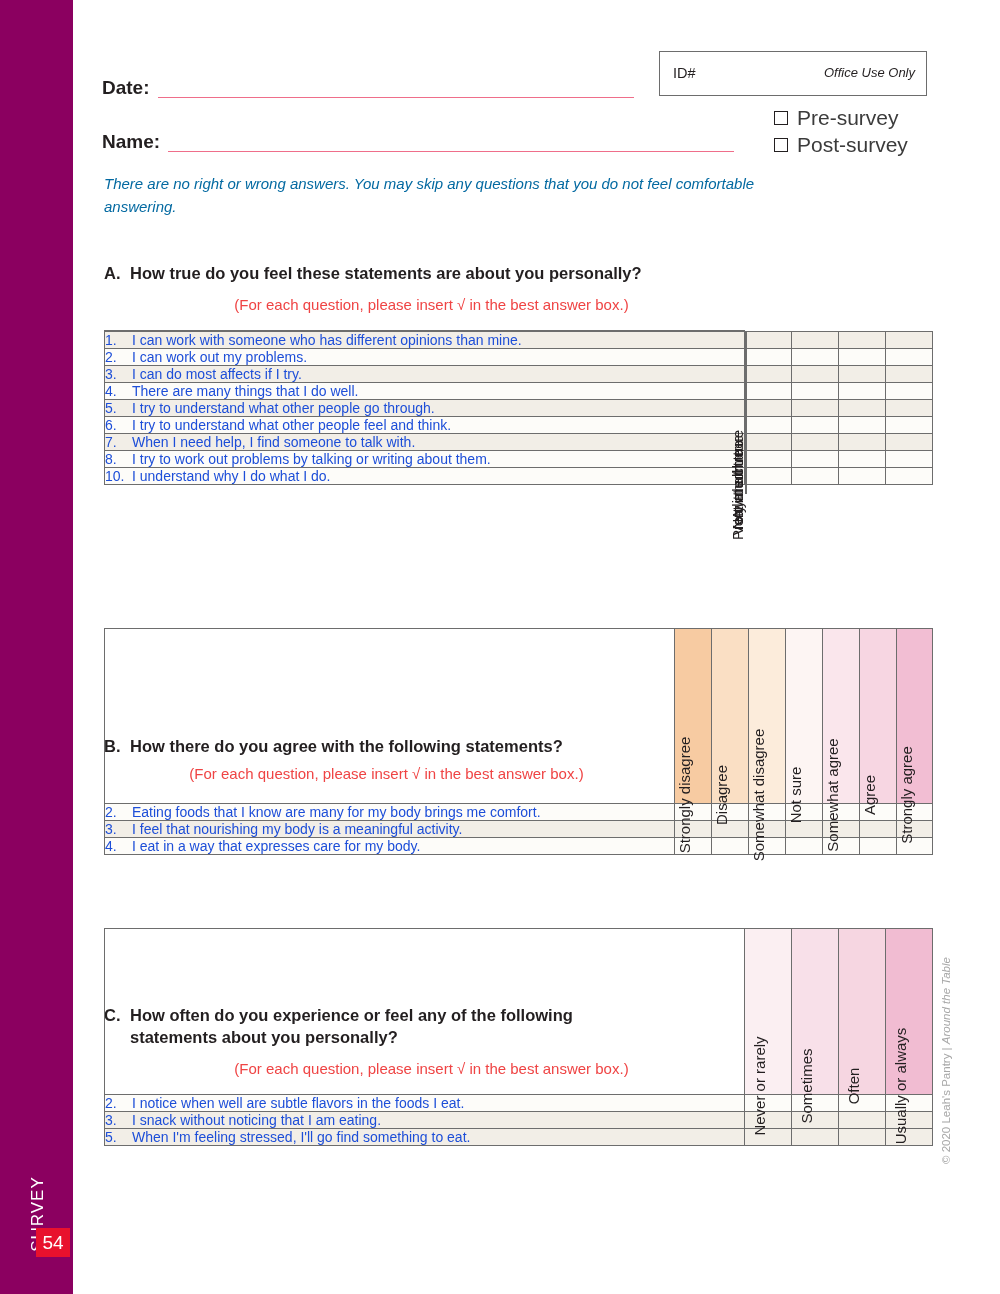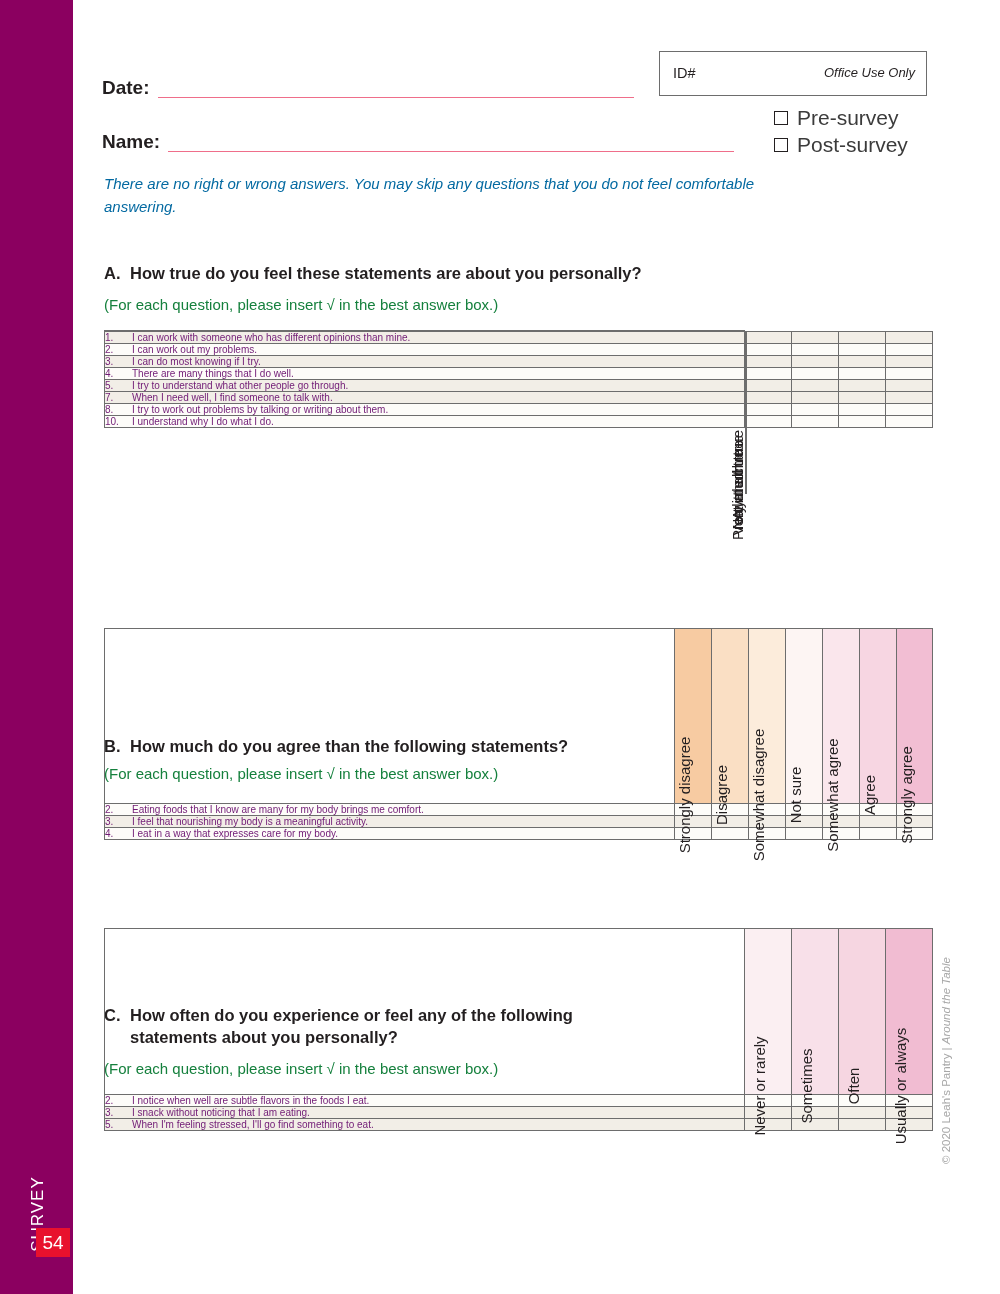--- a/index.html
+++ b/index.html
@@ -173,22 +173,22 @@
     font-size: 16.5px;
     font-weight: bold;
     color: #231f20;
     display: flex;
     line-height: 1.35;
   }
   .prompt .letter { width: 26px; flex: 0 0 auto; }
   .sub-note {
     position: absolute;
     font-size: 15px;
-    color: #15803d;
-    text-align: left;
+    color: #ef4444;
+    text-align: center;
   }
 
   #prompt-a { left: 2px; top: 262px; width: 660px; }
   #note-a   { left: 2px; top: 296px; width: 655px; }
   #prompt-b { left: 2px; top: 735px; width: 600px; }
   #note-b   { left: 2px; top: 765px; width: 565px; }
   #prompt-c { left: 2px; top: 1004px; width: 560px; }
   #note-c   { left: 2px; top: 1060px; width: 655px; }
 
   
@@ -215,22 +215,22 @@
     transform-origin: bottom center;
     white-space: nowrap;
     font-size: 15px;
     font-weight: normal;
     color: #231f20;
     text-align: left;
   }
   th.blank-head { border: none; background: transparent; }
 
   td.qtext {
-    font-size: 10px;
-    color: #701a75;
+    font-size: 14px;
+    color: #1d4ed8;
     padding: 3px 6px 4px 10px;
     white-space: nowrap;
   }
   td.qtext .num {
     display: inline-block;
     width: 27px;
   }
   td.ans { }
 
   tr.odd  td.qtext, tr.odd  td.ans  { background: #f2eee7; }
@@ -344,42 +344,49 @@
           <td class="ans"></td>
         </tr>
       <tr class="even">
           <td class="qtext"><span class="num">2.</span><span>I can work out my problems.</span></td>
           <td class="ans"></td>
           <td class="ans"></td>
           <td class="ans"></td>
           <td class="ans"></td>
         </tr>
       <tr class="odd">
-          <td class="qtext"><span class="num">3.</span><span>I can do most knowing if I try.</span></td>
+          <td class="qtext"><span class="num">3.</span><span>I can do most affects if I try.</span></td>
           <td class="ans"></td>
           <td class="ans"></td>
           <td class="ans"></td>
           <td class="ans"></td>
         </tr>
       <tr class="even">
           <td class="qtext"><span class="num">4.</span><span>There are many things that I do well.</span></td>
           <td class="ans"></td>
           <td class="ans"></td>
           <td class="ans"></td>
           <td class="ans"></td>
         </tr>
       <tr class="odd">
           <td class="qtext"><span class="num">5.</span><span>I try to understand what other people go through.</span></td>
           <td class="ans"></td>
           <td class="ans"></td>
           <td class="ans"></td>
           <td class="ans"></td>
         </tr>
-      <tr class="odd">
-          <td class="qtext"><span class="num">7.</span><span>When I need well, I find someone to talk with.</span></td>
+      <tr class="even">
+          <td class="qtext"><span class="num">6.</span><span>I try to understand what other people feel and think.</span></td>
+          <td class="ans"></td>
+          <td class="ans"></td>
+          <td class="ans"></td>
+          <td class="ans"></td>
+        </tr>
+      <tr class="odd">
+          <td class="qtext"><span class="num">7.</span><span>When I need help, I find someone to talk with.</span></td>
           <td class="ans"></td>
           <td class="ans"></td>
           <td class="ans"></td>
           <td class="ans"></td>
         </tr>
       <tr class="even">
           <td class="qtext"><span class="num">8.</span><span>I try to work out problems by talking or writing about them.</span></td>
           <td class="ans"></td>
           <td class="ans"></td>
           <td class="ans"></td>
@@ -390,21 +397,21 @@
           <td class="ans"></td>
           <td class="ans"></td>
           <td class="ans"></td>
           <td class="ans"></td>
         </tr>
     </tbody>
   </table>
 
   <div class="prompt" id="prompt-b">
     <span class="letter">B.</span>
-    <span>How much do you agree than the following statements?</span>
+    <span>How there do you agree with the following statements?</span>
   </div>
   <div class="sub-note" id="note-b">(For each question, please insert √ in the best answer box.)</div>
   <table class="survey" id="table-b">
     <colgroup>
       <col style="width:570px">
       <col style="width:37px">
         <col style="width:37px">
         <col style="width:37px">
         <col style="width:37px">
       <col style="width:37px">

